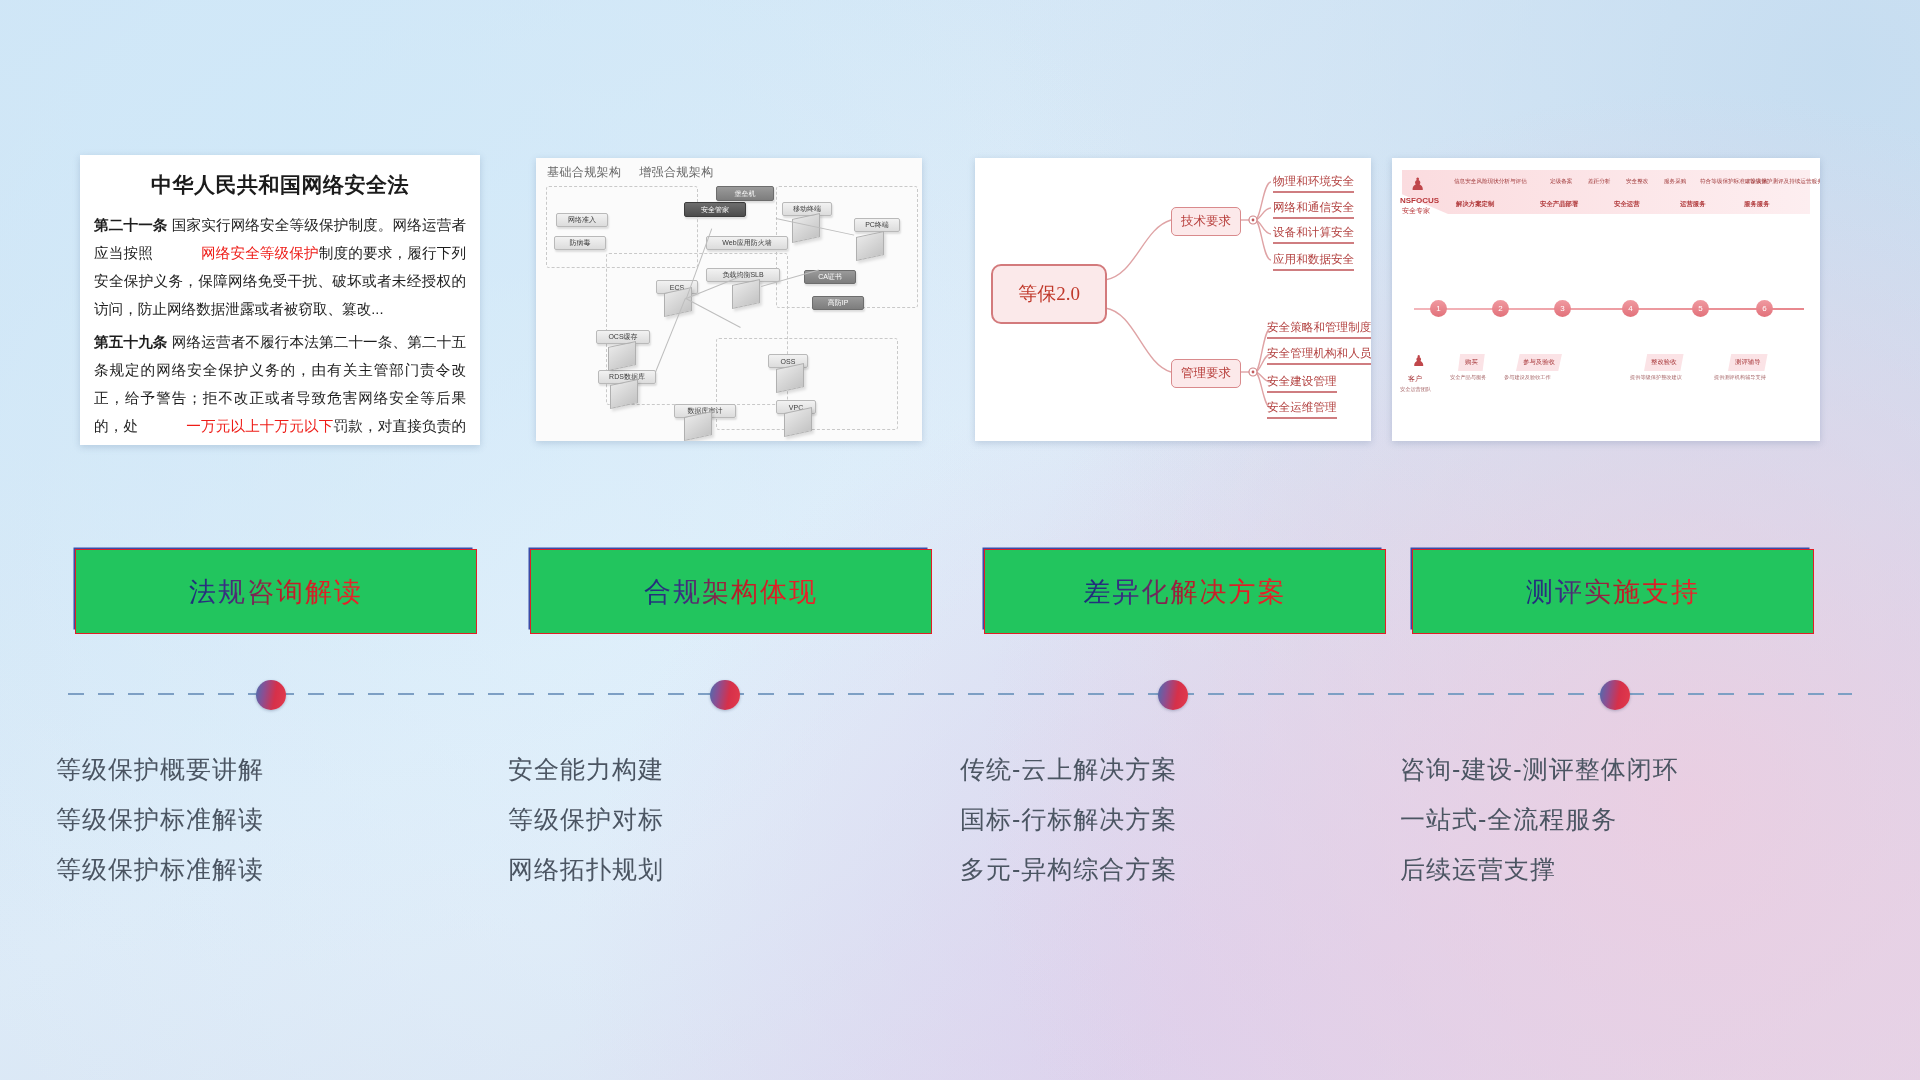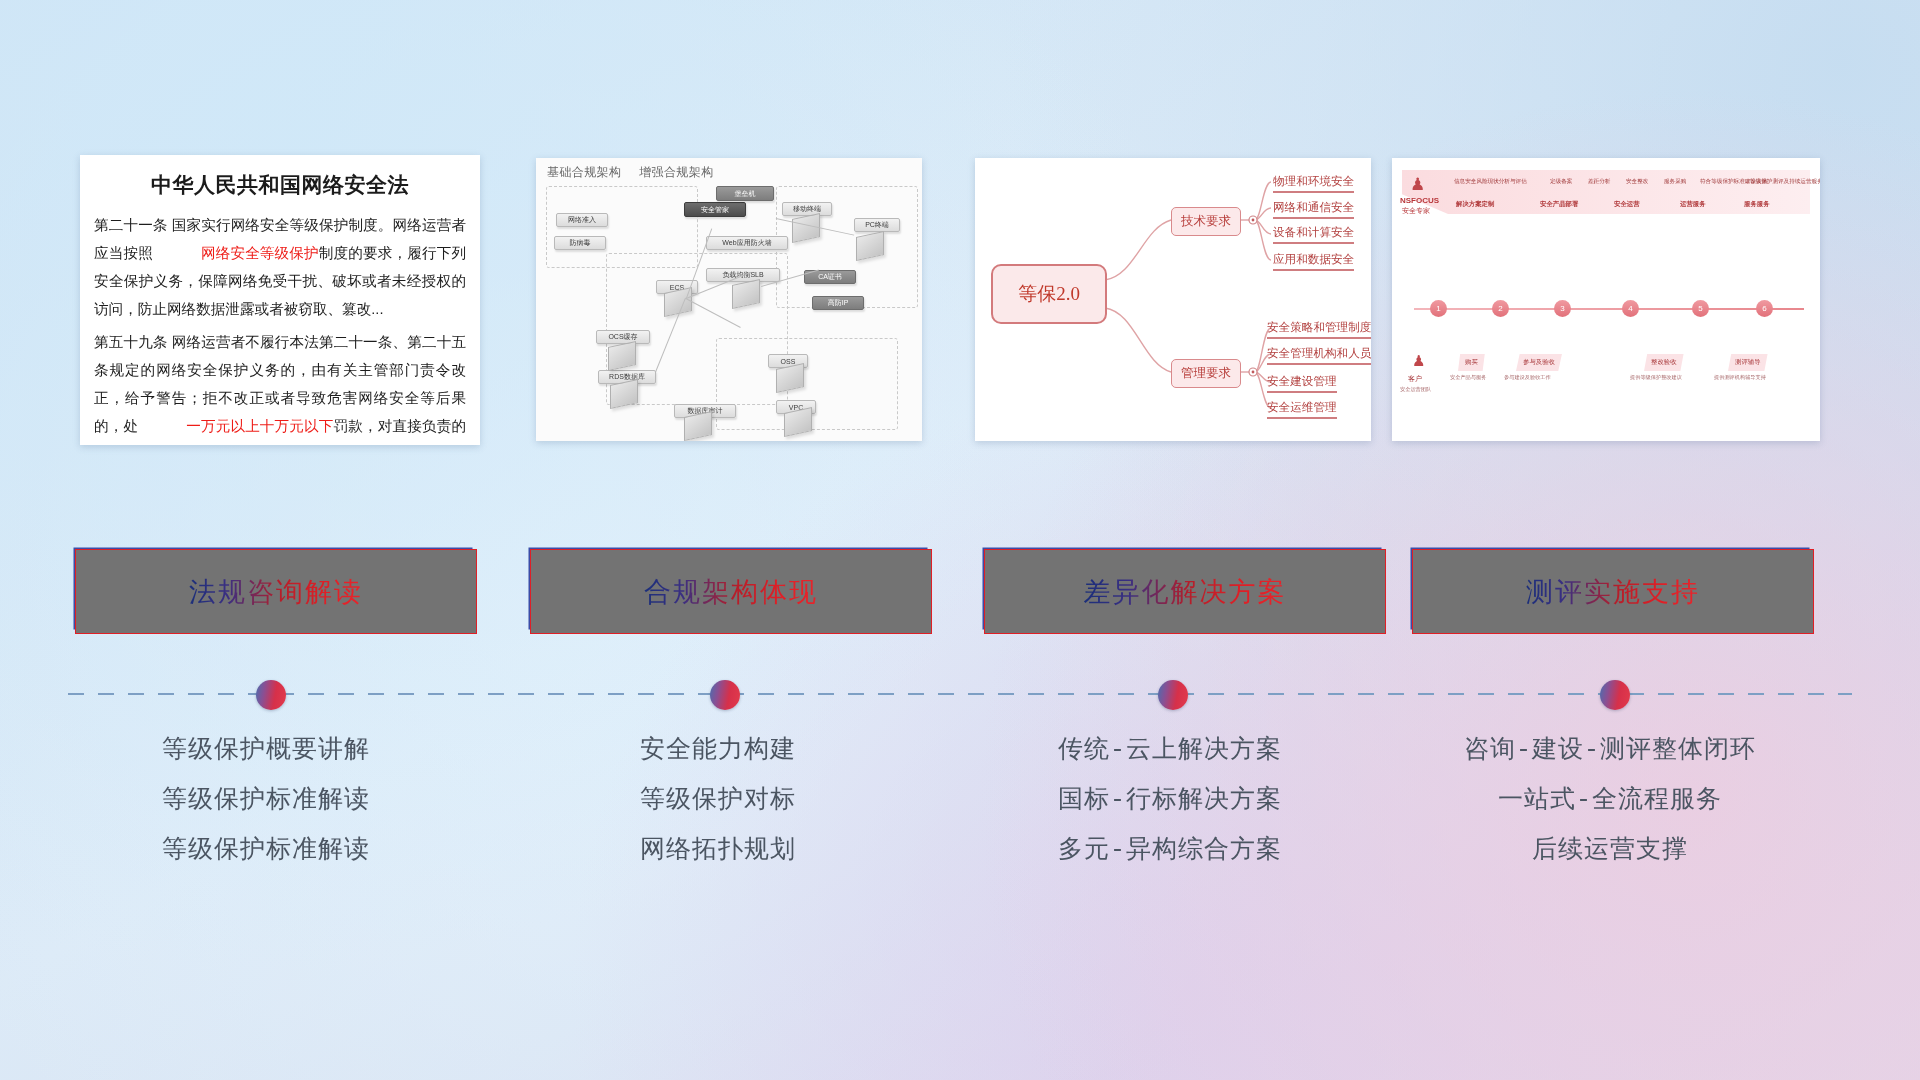--- a/index.html
+++ b/index.html
@@ -32,21 +32,21 @@
   #card-3{left:975px;width:396px;height:283px;top:158px;}
   #card-4{left:1392px;width:428px;height:283px;top:158px;}
 
   
   .law-title{
     text-align:center;font-weight:bold;font-size:21px;color:#1b1b1b;
     margin:16px 0 12px 0;letter-spacing:.5px;
   }
   .law-body{font-size:14.6px;line-height:28px;color:#1d1d1d;padding:0 14px;}
   .law-body p{margin:0 0 5px 0;text-align:justify;}
-  .law-art{font-weight:normal;}
+  .law-art{font-weight:bold;}
   .red{color:#ee1c17;margin-left:48px;}
 
   
   #card-2 .diag{position:absolute;inset:0;background:#fbfbfb;}
   .diag-hd{position:absolute;top:6px;left:11px;font-size:12px;color:#666;letter-spacing:.4px;}
   .diag-hd span{margin-right:14px;}
   .dash-zone{position:absolute;border:1px dashed #c9c9c9;border-radius:3px;}
   .node{position:absolute;background:linear-gradient(180deg,#f2f2f2,#dcdcdc);
         border:1px solid #b9b9b9;border-radius:2px;color:#3a3a3a;
         font-size:7px;display:flex;align-items:center;justify-content:center;
@@ -90,21 +90,21 @@
           background:linear-gradient(180deg,#f09aa1,#e2717a);color:#fff;
           font-size:8px;display:flex;align-items:center;justify-content:center;top:142px;}
   .rm-chip{position:absolute;background:#fbe3e6;color:#a8383b;font-size:6.4px;
            padding:4px 7px;white-space:nowrap;
            clip-path:polygon(8% 0,100% 0,92% 100%,0 100%);}
   .rm-sub{position:absolute;font-size:5.2px;color:#a8696b;white-space:nowrap;}
   .rm-person{position:absolute;color:#c0474b;}
 
   
   .titlebox{
-    position:absolute;top:549px;height:83px;background:#737373;
+    position:absolute;top:549px;height:83px;background:#22c55e;
     border:1.6px solid #e01f26;
     box-shadow:-3px -3px 0 -1.5px #3b4da8;
     display:flex;align-items:center;justify-content:center;
   }
   .titlebox .tx{
     font-size:27px;font-weight:500;letter-spacing:2px;
     background:linear-gradient(90deg,#1b2f7a 0%,#3a2f82 22%,#b51e2a 52%,#e01f26 78%,#e8242b 100%);
     -webkit-background-clip:text;background-clip:text;color:transparent;
   }
   #titlebox-1{left:75px;width:400px;}
@@ -122,21 +122,21 @@
     position:absolute;width:30px;height:30px;border-radius:50%;top:680px;
     background:linear-gradient(100deg,#4a6fb0 0%,#8a4f93 28%,#d6304a 62%,#e23b4c 100%);
     box-shadow:0 1px 3px rgba(40,60,100,.3);
   }
   #tl-dot-1{left:256px;}
   #tl-dot-2{left:710px;}
   #tl-dot-3{left:1158px;}
   #tl-dot-4{left:1600px;}
 
   
-  .list{position:absolute;top:726px;width:420px;text-align:center;font-family:Liberation Mono, monospace;}
+  .list{position:absolute;top:744px;width:420px;}
   #list-1{left:56px;}
   #list-2{left:508px;}
   #list-3{left:960px;}
   #list-4{left:1400px;}
   .list .item{font-size:25px;color:#4b5562;line-height:50px;white-space:nowrap;letter-spacing:1px;}
 </style>
 </head>
 <body>
 
 <div id="bg"></div>

